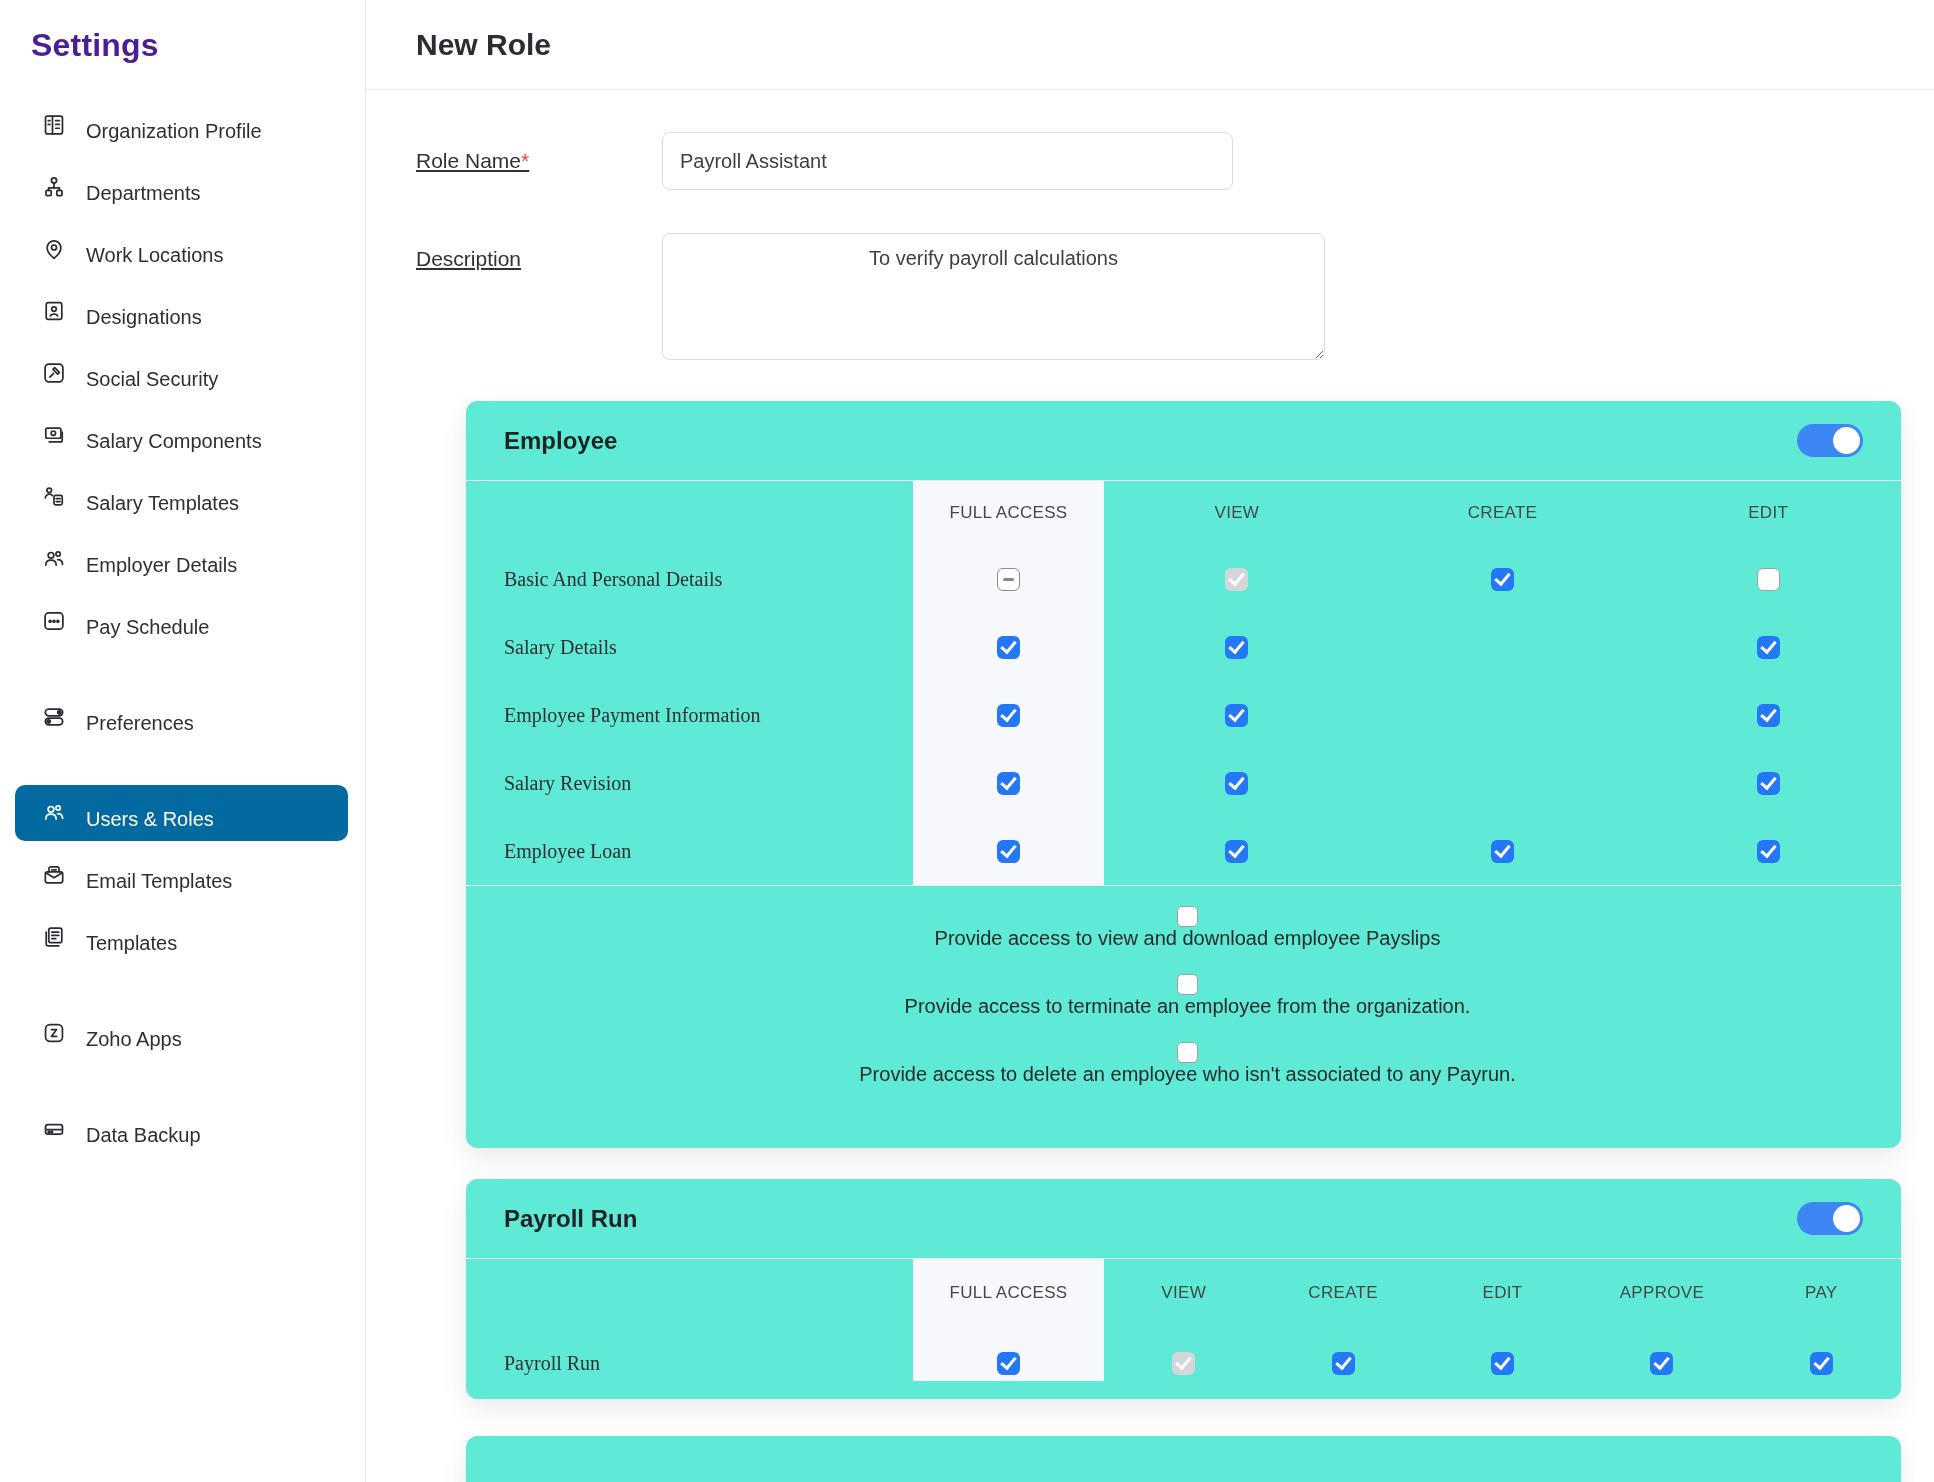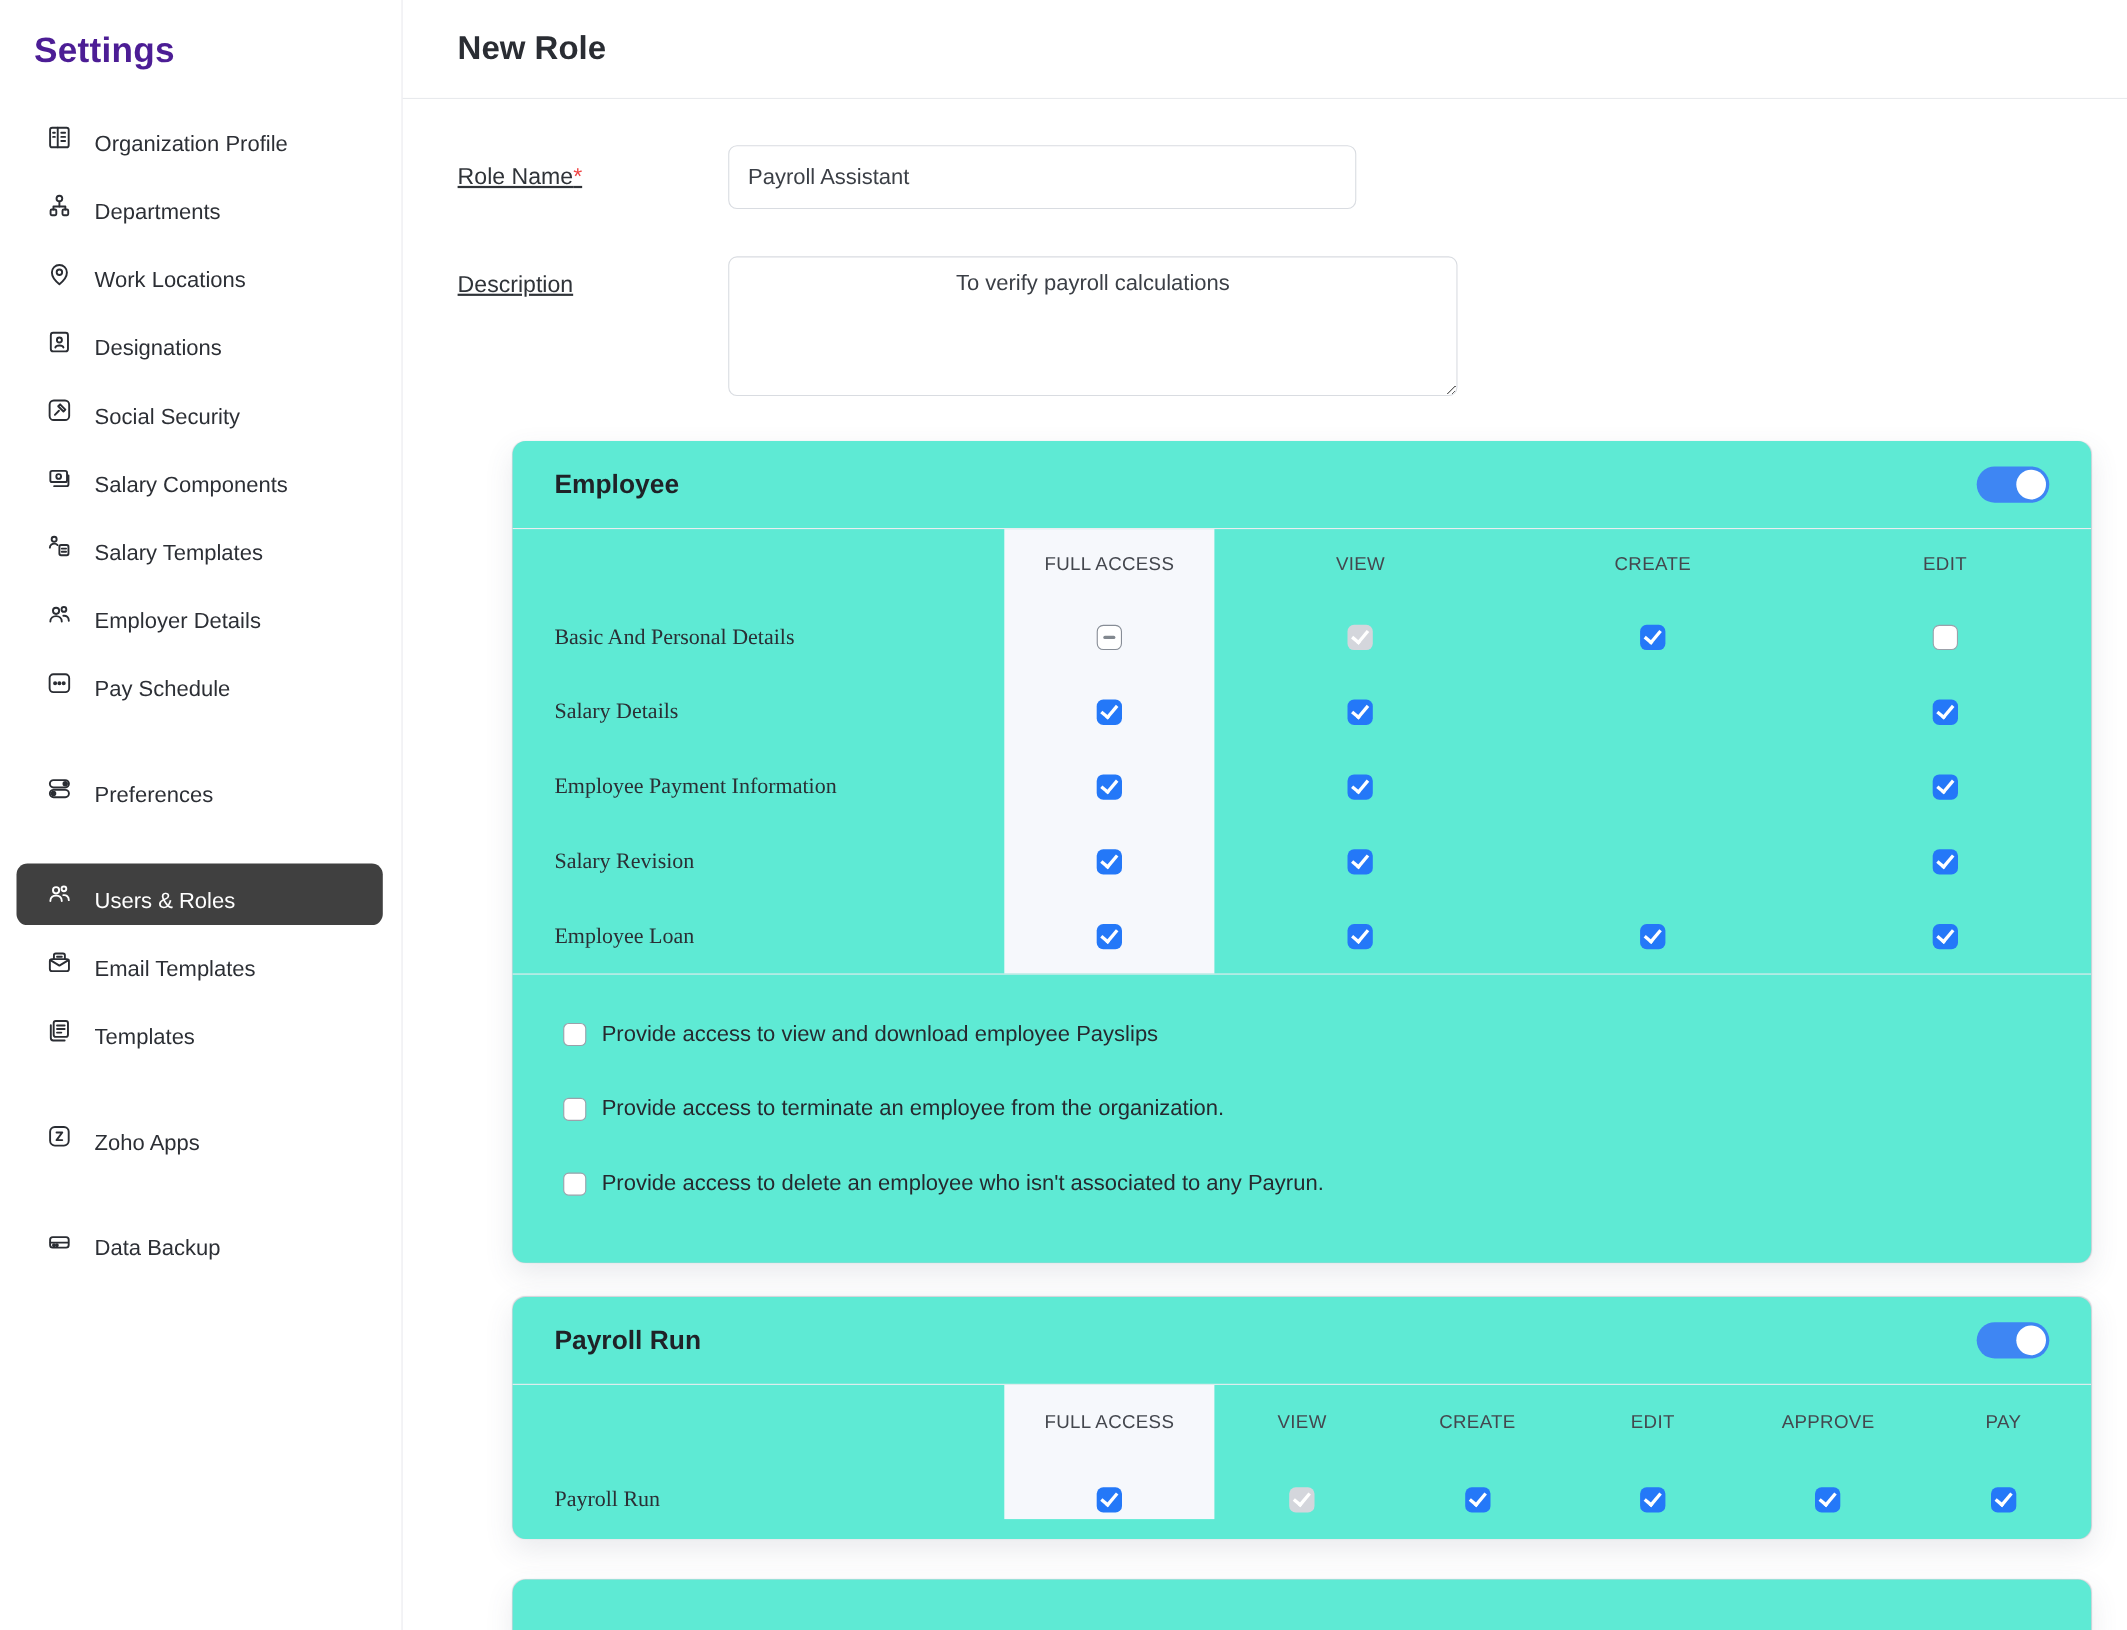--- a/index.html
+++ b/index.html
@@ -10,21 +10,21 @@
   .sidebar { position:absolute; left:0; top:0; width:366px; height:100%;
     border-right:1px solid #e9eaee; background:#fff; padding-top:27px; }
   .sidebar-title { margin-left:31px; font-size:32px; font-weight:700; color:#4c1d95; letter-spacing:.2px; }
   .nav { margin-top:30px; }
   .nav-spacer { height:34px; }
   .nav-item { height:62px; display:flex; align-items:center; padding-left:41px; gap:19px;
     cursor:pointer; color:#2c2f35; }
   .nav-item .nav-icon { width:26px; height:26px; flex:0 0 26px; color:#2a2d33; display:flex; }
   .nav-item .nav-icon svg { width:26px; height:26px; }
   .nav-label { font-size:20px; white-space:nowrap;margin-top:12px; }
-  .nav-item.active { background:#404040; color:#ffffff; border-radius:10px;
+  .nav-item.active { background:#0369a1; color:#ffffff; border-radius:10px;
     height:56px; margin:3px 17px 3px 15px; padding-left:26px; font-weight:500; }
   .nav-item.active .nav-icon { color:#ffffff; }
 
   
   .main { position:absolute; left:366px; top:0; width:1568px; height:100%; }
   .main-header { height:90px; border-bottom:1px solid #e8eaed; display:flex; align-items:center; padding-left:50px; }
   .page-title { font-size:30px; font-weight:600; color:#2a2d33; }
 
   .form { padding:42px 0 0 50px; }
   .form-row { display:flex; }
@@ -69,21 +69,21 @@
   .cb.checked::after { content:""; width:6px; height:12px; border:solid #fff; border-width:0 3px 3px 0;
     transform:rotate(40deg); margin-bottom:3px; }
   .cb.checked-disabled { background:#d4d6dc; cursor:default; }
   .cb.checked-disabled::after { content:""; width:6px; height:12px; border:solid #fff; border-width:0 3px 3px 0;
     transform:rotate(40deg); margin-bottom:3px; }
   .cb.unchecked { background:#fff; border:1.5px solid #9ba1aa; }
   .cb.indeterminate { background:#fff; border:1.5px solid #878d96; }
   .cb.indeterminate::after { content:""; width:11px; height:3px; border-radius:2px; background:#82888f; }
 
   .extra-options { position:relative; z-index:1; padding:20px 38px 38px 46px; }
-  .extra-row { height:68px; display:flex; align-items:center; gap:14px; }
+  .extra-row { height:68px; display:flex; align-items:center; gap:0;flex-direction:column; }
   .opt-cb { width:21px; height:21px; border:1.5px solid #9ba1aa; border-radius:5px; background:#fff; cursor:pointer; flex:0 0 21px; }
   .opt-label { font-size:20px; color:#26292f; }
 
   .card-sliver { margin-top:37px; height:60px; }
 </style>
 </head>
 <body>
 
 <div class="sidebar">
   <div class="sidebar-title">Settings</div>

